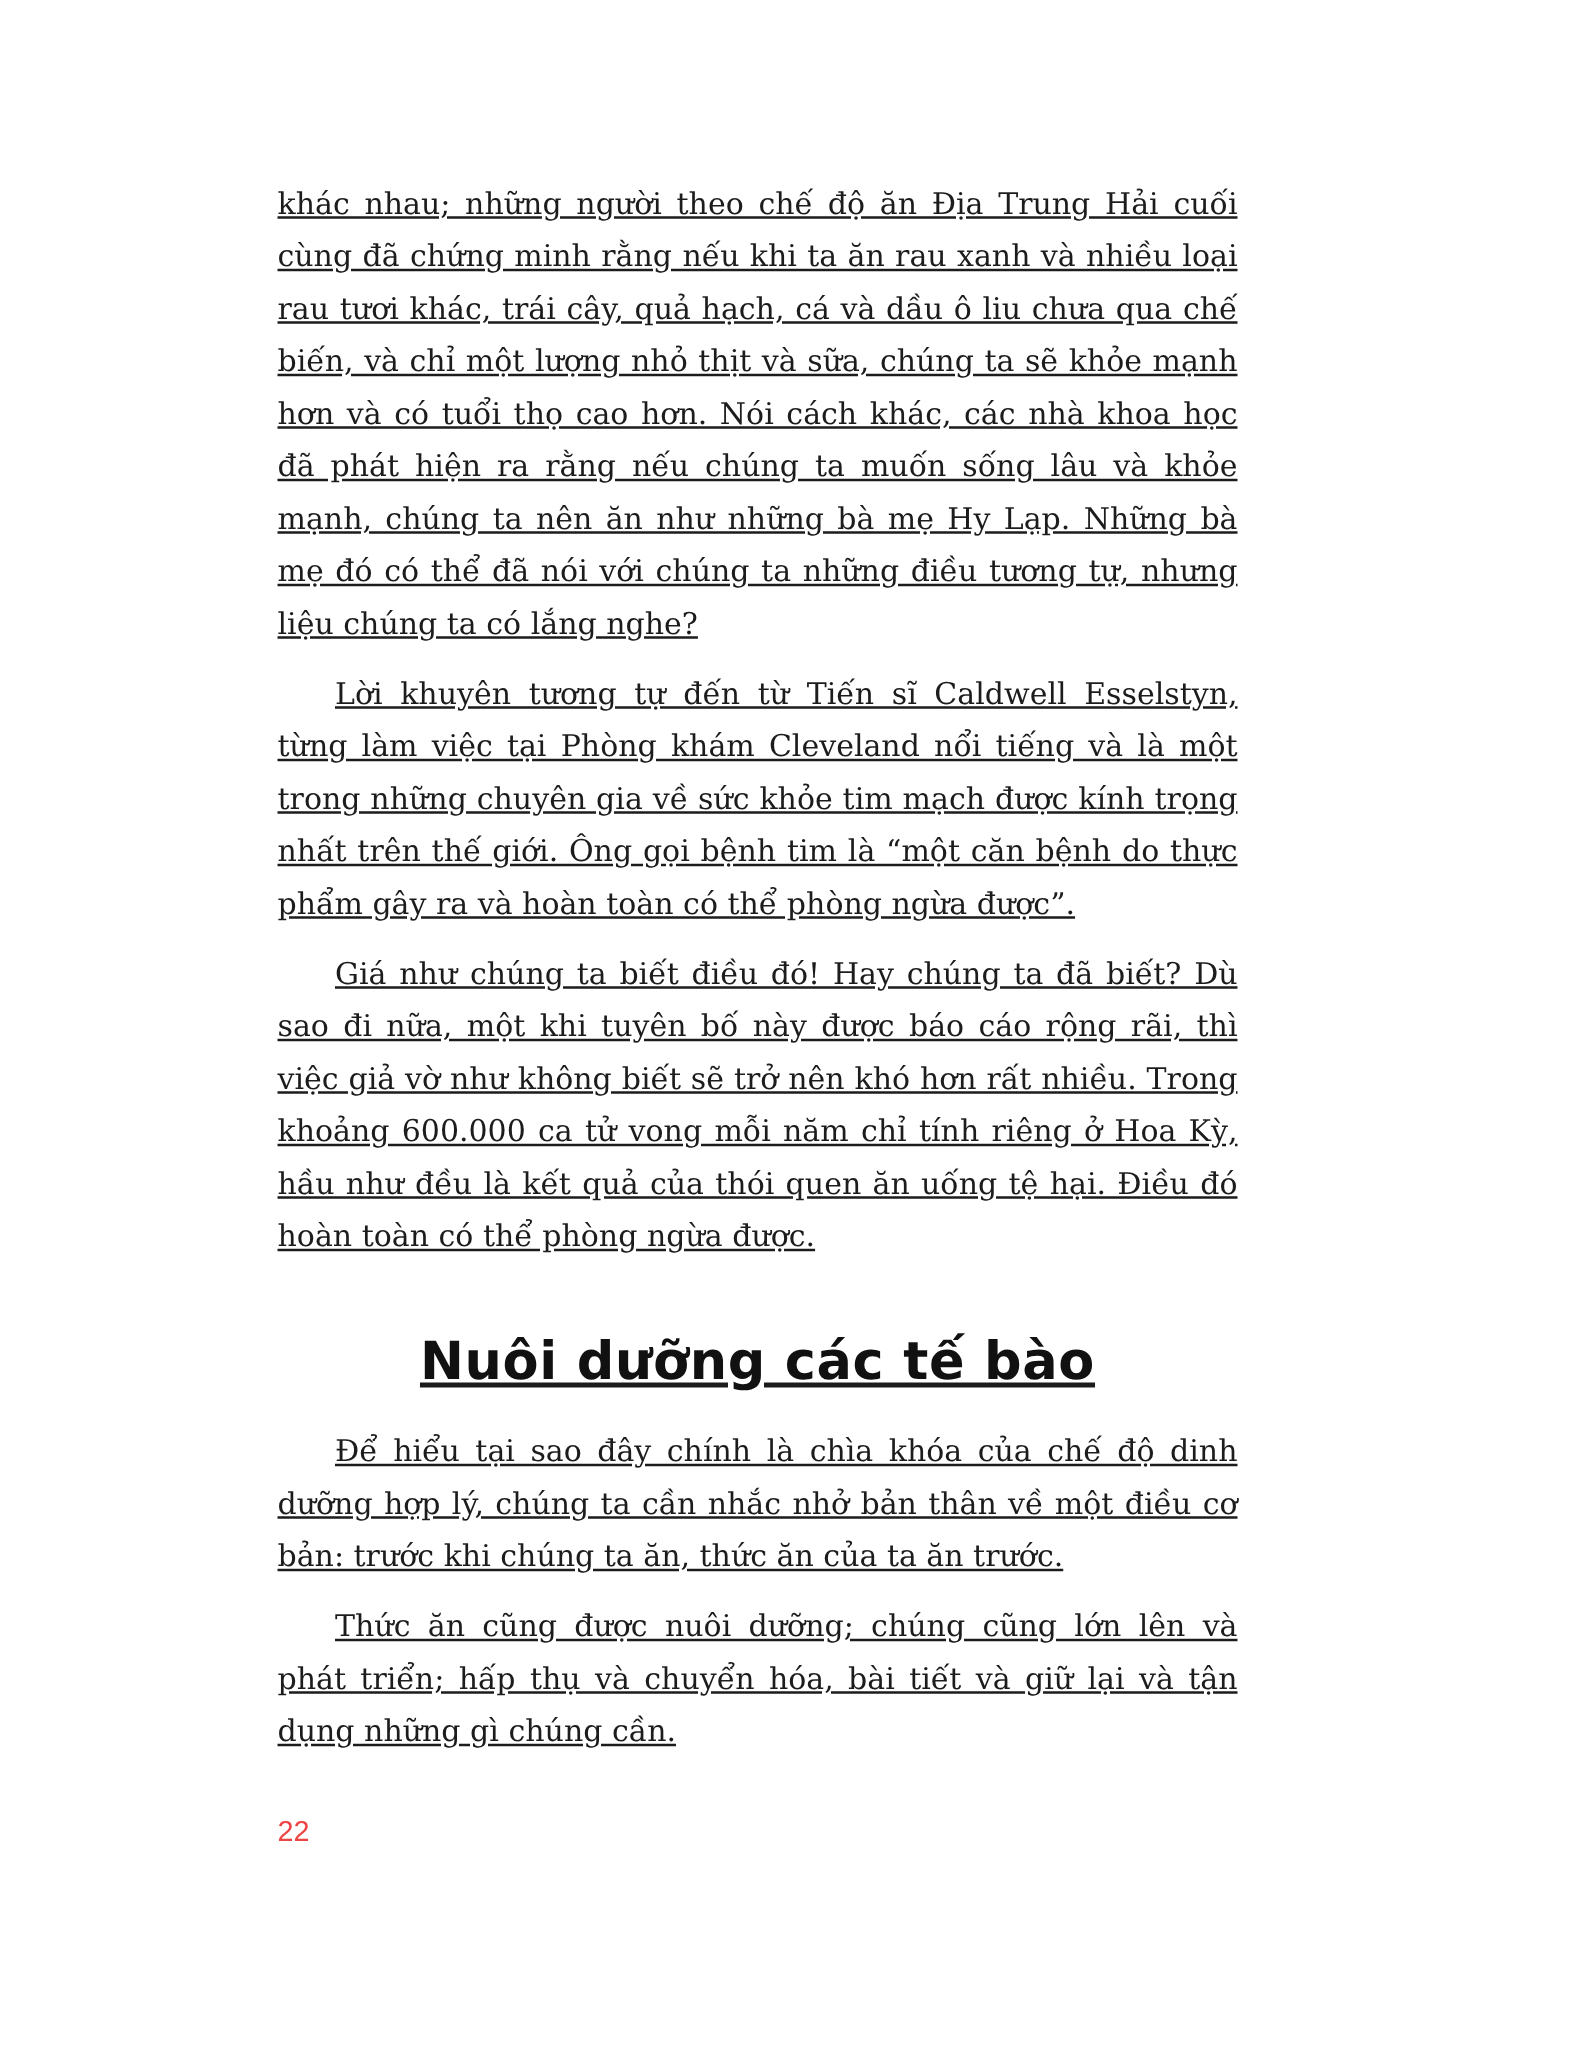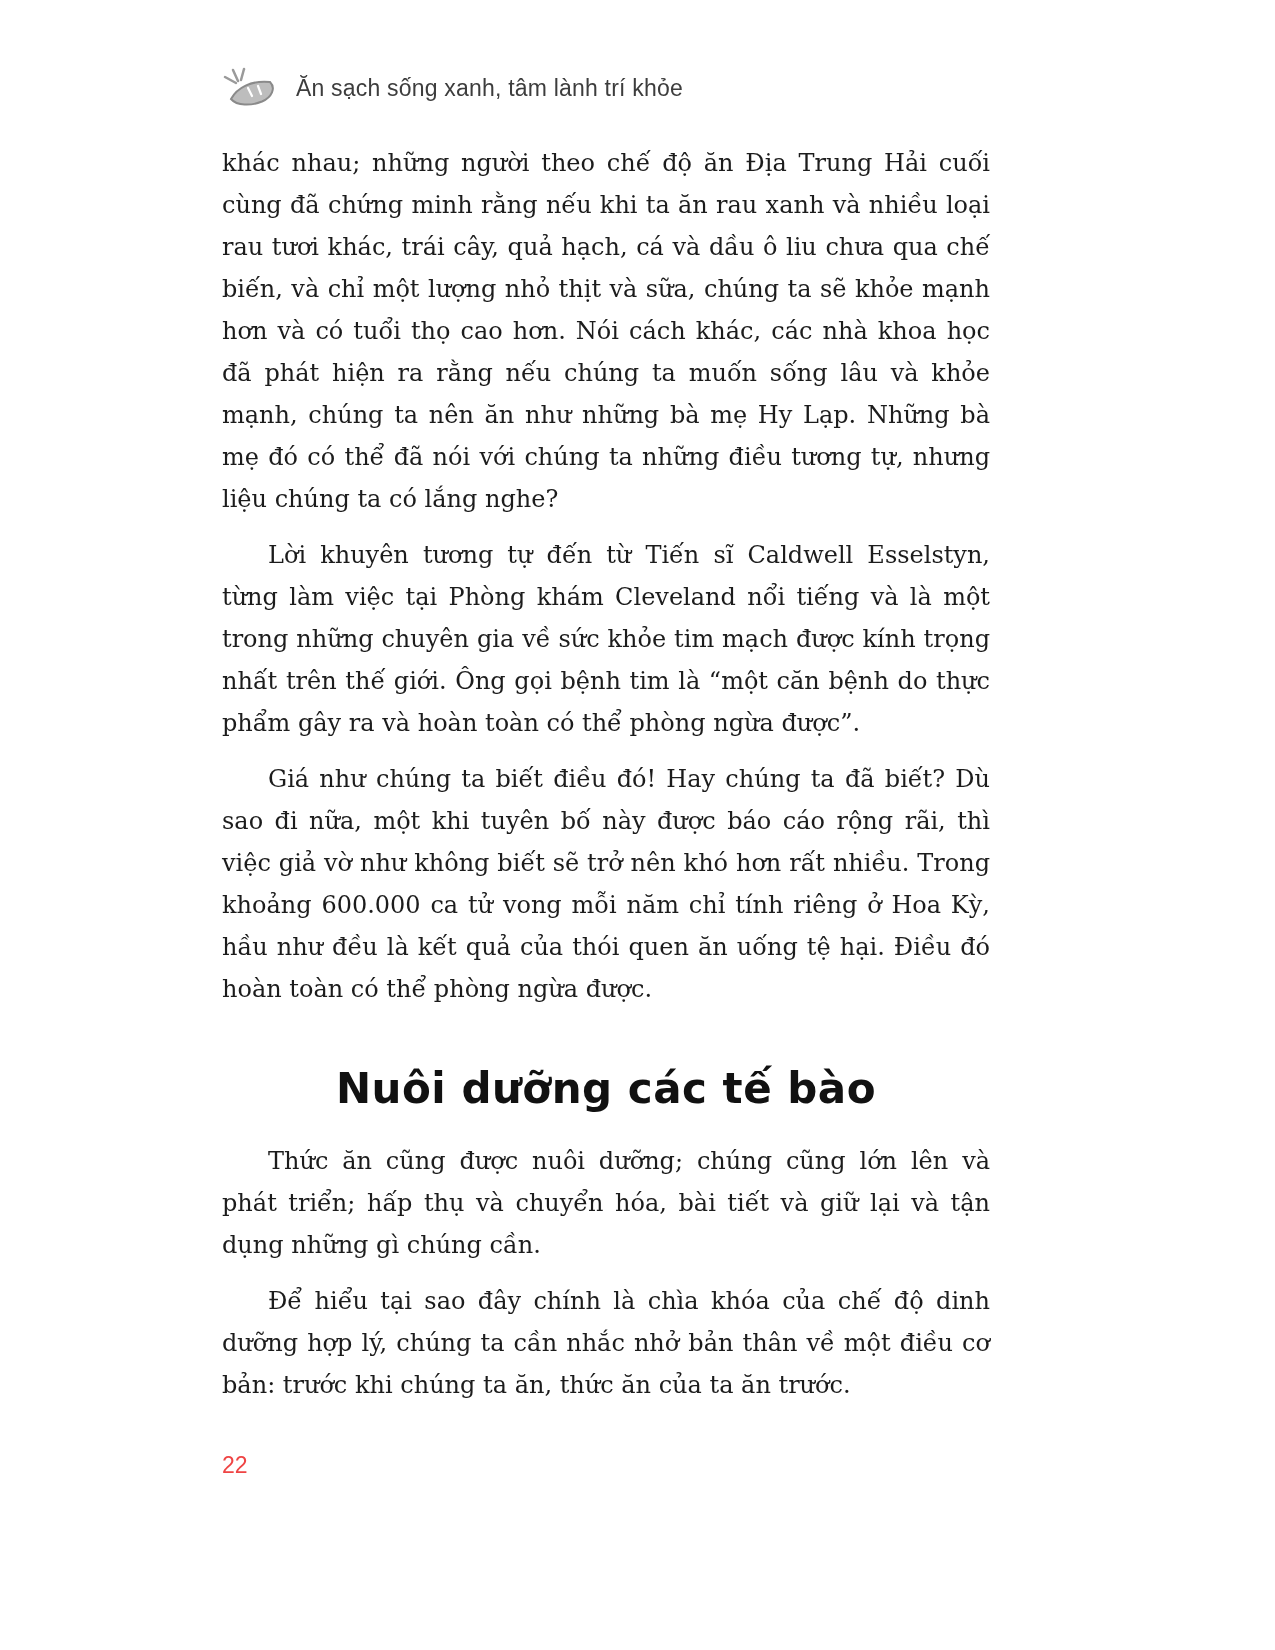--- a/index.html
+++ b/index.html
@@ -35,20 +35,21 @@
     letter-spacing: 0.2px;
   }
   .content {
     position: absolute;
     top: 142px;
     left: 222px;
     width: 768px;
     text-align: justify;
     font-size: 24px;
     line-height: 42px;
+    text-decoration: underline;
   }
   .para {
     margin: 0 0 14px 0;
     text-indent: 46px;
   }
   .para.first {
     text-indent: 0;
   }
   .section-heading {
     font-family: "DejaVu Sans", sans-serif;
@@ -67,41 +68,27 @@
     font-family: "Liberation Sans", sans-serif;
     font-size: 23px;
     color: #ef4444;
   }
 </style>
 </head>
 <body>
 
 <div class="page">
 
-  <header class="page-header">
-    <span class="carrot">
-      <svg width="64" height="44" viewBox="0 0 64 44" aria-hidden="true">
-        <g stroke="#9a9a9a" stroke-width="2.5" stroke-linecap="round" fill="none">
-          <line x1="7" y1="11" x2="18" y2="17"></line>
-          <line x1="15" y1="4" x2="20" y2="15"></line>
-          <line x1="26" y1="3" x2="23" y2="14"></line>
-        </g>
-        <path d="M13 33 C19 22 33 14 52 16 C58 22 54 31 44 35.5 C33 40 19 40 13 33 Z" fill="#bdbdbd" stroke="#8a8a8a" stroke-width="2"></path>
-        <path d="M30 22 l4 8 M40 20 l3 8" stroke="#ffffff" stroke-width="2.2" stroke-linecap="round" fill="none"></path>
-      </svg>
-    </span>
-    <span class="header-title">Ăn sạch sống xanh, tâm lành trí khỏe</span>
-  </header>
 
   <main class="content">
     <p class="para first">khác nhau; những người theo chế độ ăn Địa Trung Hải cuối cùng đã chứng minh rằng nếu khi ta ăn rau xanh và nhiều loại rau tươi khác, trái cây, quả hạch, cá và dầu ô liu chưa qua chế biến, và chỉ một lượng nhỏ thịt và sữa, chúng ta sẽ khỏe mạnh hơn và có tuổi thọ cao hơn. Nói cách khác, các nhà khoa học đã phát hiện ra rằng nếu chúng ta muốn sống lâu và khỏe mạnh, chúng ta nên ăn như những bà mẹ Hy Lạp. Những bà mẹ đó có thể đã nói với chúng ta những điều tương tự, nhưng liệu chúng ta có lắng nghe?</p>
     <p class="para">Lời khuyên tương tự đến từ Tiến sĩ Caldwell Esselstyn, từng làm việc tại Phòng khám Cleveland nổi tiếng và là một trong những chuyên gia về sức khỏe tim mạch được kính trọng nhất trên thế giới. Ông gọi bệnh tim là “một căn bệnh do thực phẩm gây ra và hoàn toàn có thể phòng ngừa được”.</p>
     <p class="para">Giá như chúng ta biết điều đó! Hay chúng ta đã biết? Dù sao đi nữa, một khi tuyên bố này được báo cáo rộng rãi, thì việc giả vờ như không biết sẽ trở nên khó hơn rất nhiều. Trong khoảng 600.000 ca tử vong mỗi năm chỉ tính riêng ở Hoa Kỳ, hầu như đều là kết quả của thói quen ăn uống tệ hại. Điều đó hoàn toàn có thể phòng ngừa được.</p>
 
     <h1 class="section-heading">Nuôi dưỡng các tế bào</h1>
 
+    <p class="para">Để hiểu tại sao đây chính là chìa khóa của chế độ dinh dưỡng hợp lý, chúng ta cần nhắc nhở bản thân về một điều cơ bản: trước khi chúng ta ăn, thức ăn của ta ăn trước.</p>
     <p class="para">Thức ăn cũng được nuôi dưỡng; chúng cũng lớn lên và phát triển; hấp thụ và chuyển hóa, bài tiết và giữ lại và tận dụng những gì chúng cần.</p>
-    <p class="para">Để hiểu tại sao đây chính là chìa khóa của chế độ dinh dưỡng hợp lý, chúng ta cần nhắc nhở bản thân về một điều cơ bản: trước khi chúng ta ăn, thức ăn của ta ăn trước.</p>
   </main>
 
   <span class="page-number">22</span>
 
 </div>
 
 </body></html>

